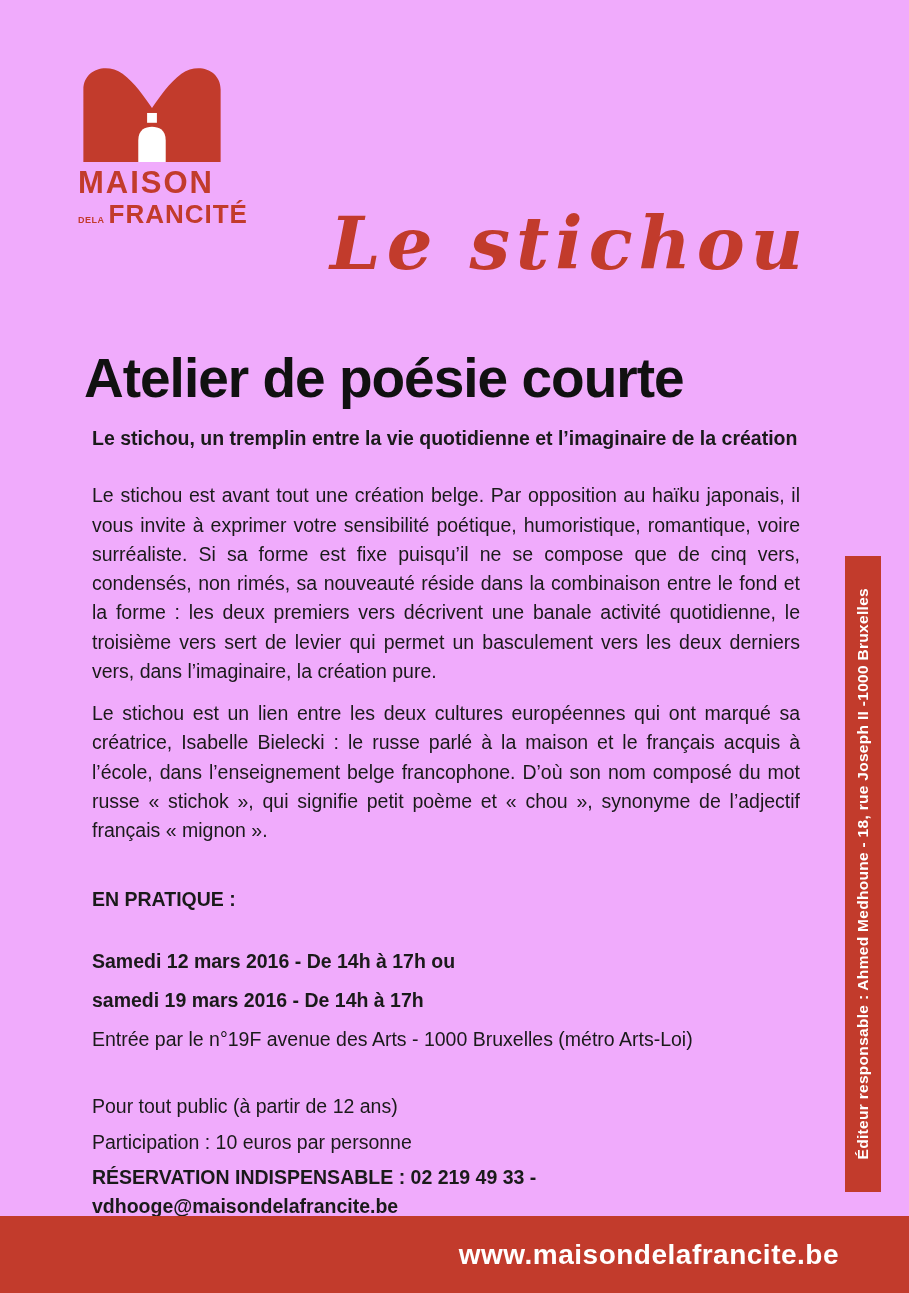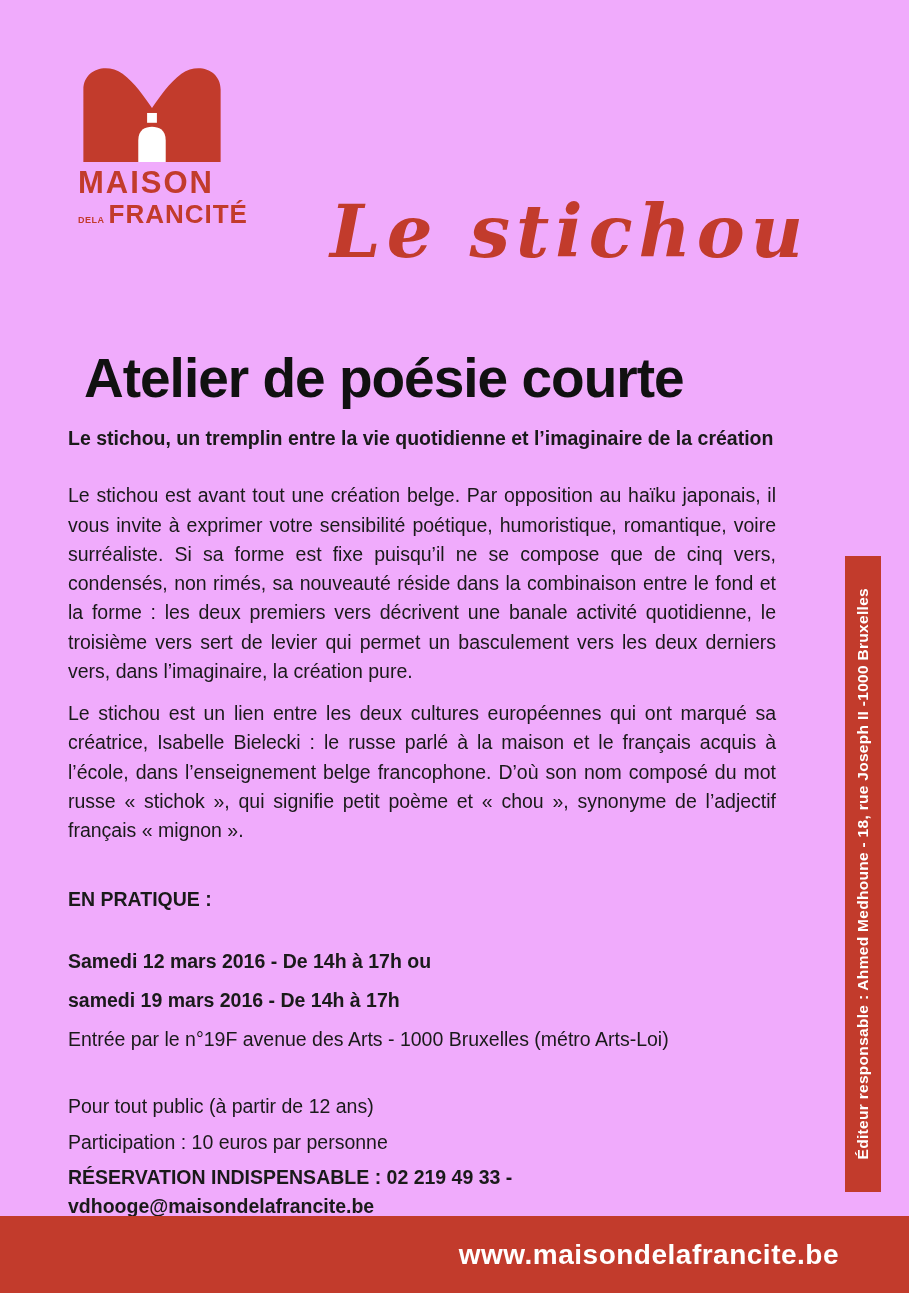--- a/index.html
+++ b/index.html
@@ -26,35 +26,35 @@
     font-size:9px; font-weight:700; line-height:1.05; letter-spacing:0.5px;
     padding-bottom:2px;
   }
   .logo-francite {
     color:var(--red); font-size:26px; font-weight:700;
     letter-spacing:1px; line-height:1;
   }
 
   
   .script-title {
-    position:absolute; left:330px; top:196px;
+    position:absolute; left:330px; top:208px;
     font-family:"DejaVu Serif", serif; font-style:italic; font-weight:700;
     font-size:72px; line-height:1; color:var(--red); letter-spacing:6px;
     white-space:nowrap;
   }
   .main-title {
     position:absolute; left:84px; top:328px;
     font-size:55px; font-weight:700; letter-spacing:-1px; color:#111;
     white-space:nowrap;
     margin-top:18px;
   }
 
   
   .content {
-    position:absolute; left:68px; top:424px; width:708px;
+    position:absolute; left:92px; top:424px; width:708px;
     color:var(--ink); font-size:19.5px; line-height:1.5;
   }
   .lead { font-weight:700; text-align:justify; margin-bottom:28px; }
   .body-para { text-align:justify; margin-bottom:13px; }
   .body-para.last { margin-bottom:0; }
   .practical-heading { font-weight:700; margin-top:40px; margin-bottom:32px; }
   .date-line { font-weight:700; margin-bottom:10px; }
   .plain-line { margin-bottom:6px; }
   .spaced-top { margin-top:38px; }
   .reservation-line { font-weight:700; margin-top:2px; }

